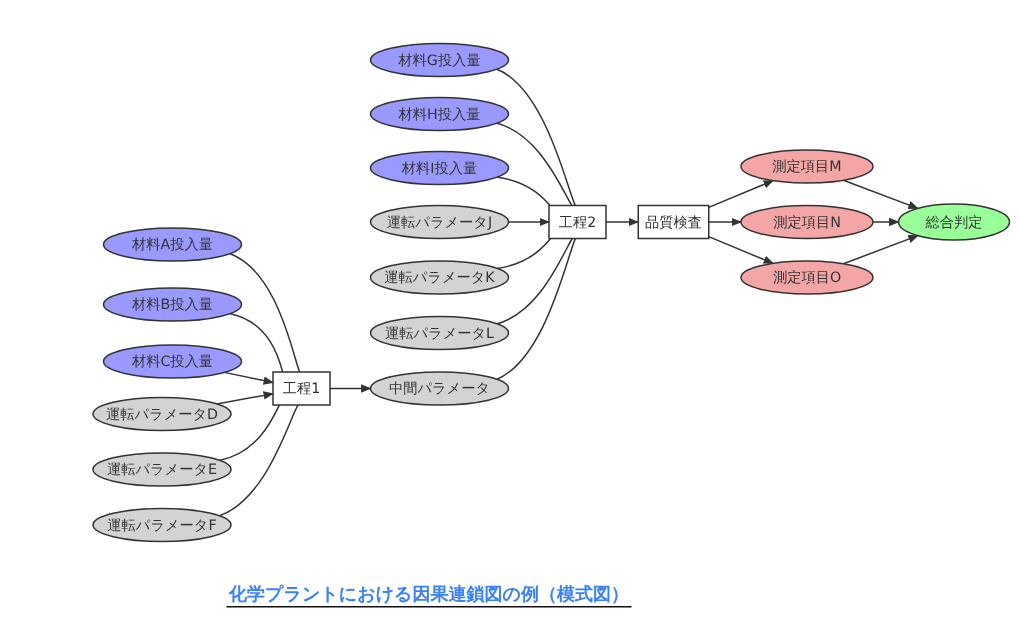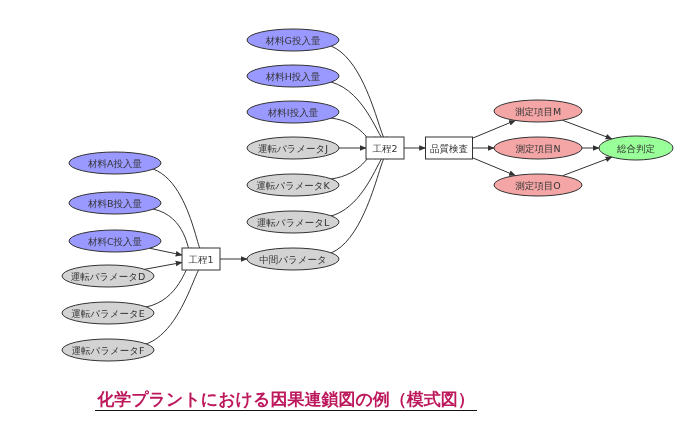--- a/index.html
+++ b/index.html
@@ -2,21 +2,21 @@
 <html><head>
 <meta charset="utf-8">
 <style>
   html, body { margin: 0; padding: 0; background: #ffffff; }
   body { width: 680px; height: 424px; position: relative; overflow: hidden;
          font-family: "DejaVu Sans", "Liberation Sans", sans-serif; }
   #diagram { position: absolute; left: 0; top: 0; }
   .node-text { font-size: 9.5px; fill: #333333; text-anchor: middle; dominant-baseline: central; }
   .edge { fill: none; stroke: #333333; stroke-width: 1; }
   .caption { position: absolute; left: 0; width: 572px; top: 388px; text-align: center;
-             font-size: 17px; font-weight: bold; color: #be185d; }
+             font-size: 12px; font-weight: bold; color: #3b82f6; }
   .caption span { border-bottom: 1.5px solid #111; padding: 0 2px 1px 2px; }
 </style>
 </head>
 <body>
 
 <svg id="diagram" width="680" height="424" viewBox="0 0 680 424" xmlns="http://www.w3.org/2000/svg">
   <defs>
     <marker id="arrow" viewBox="0 0 10 10" refX="9" refY="5" markerWidth="7" markerHeight="7" orient="auto">
       <path d="M0,1 L10,5 L0,9 z" fill="#333333"></path>
     </marker>

